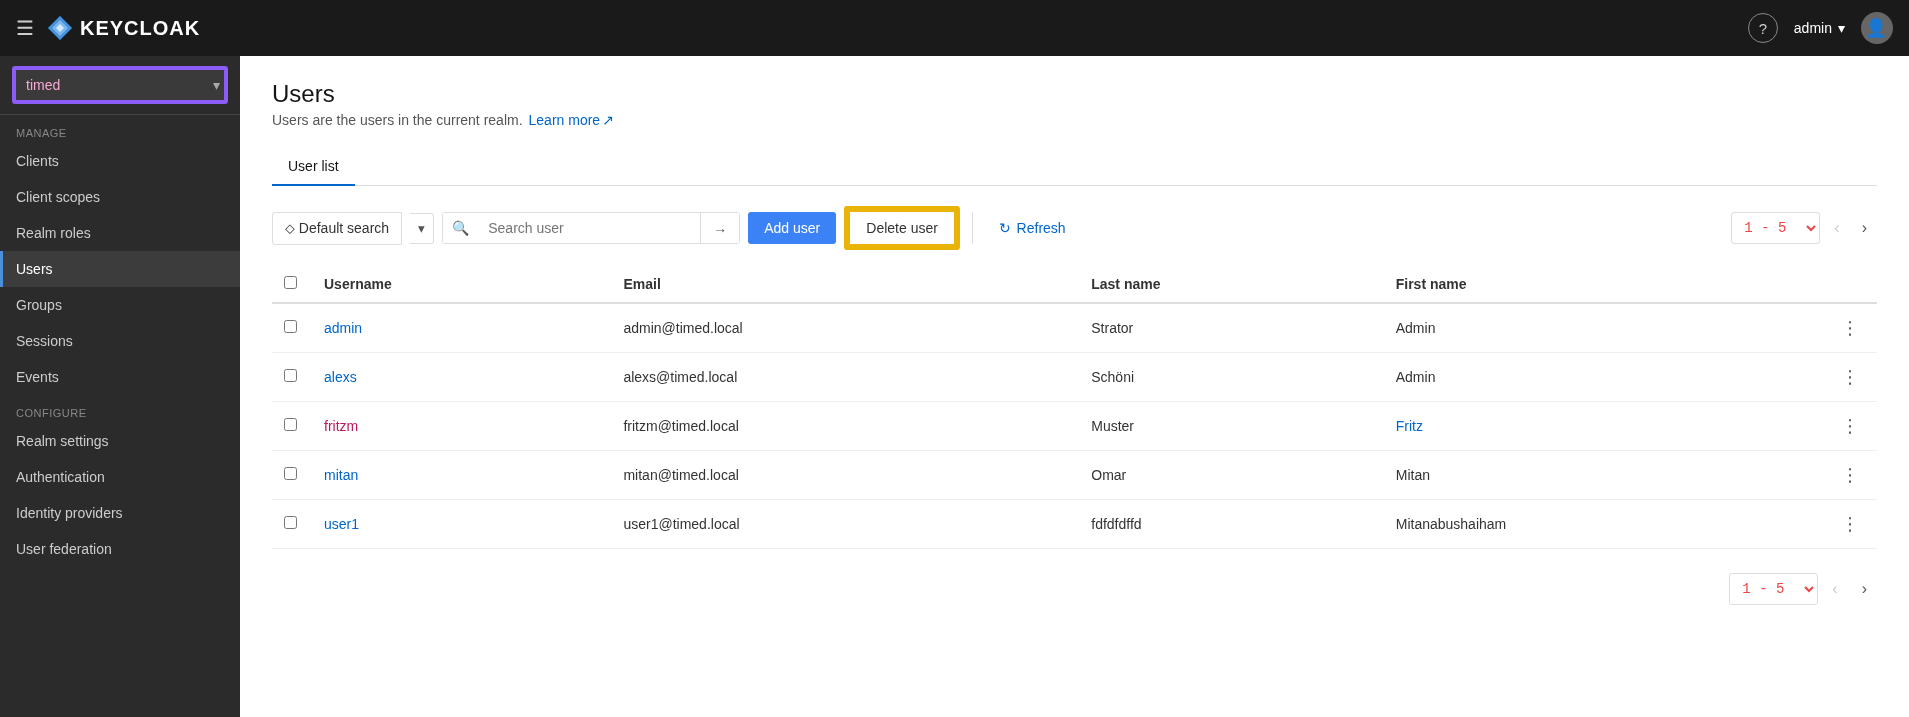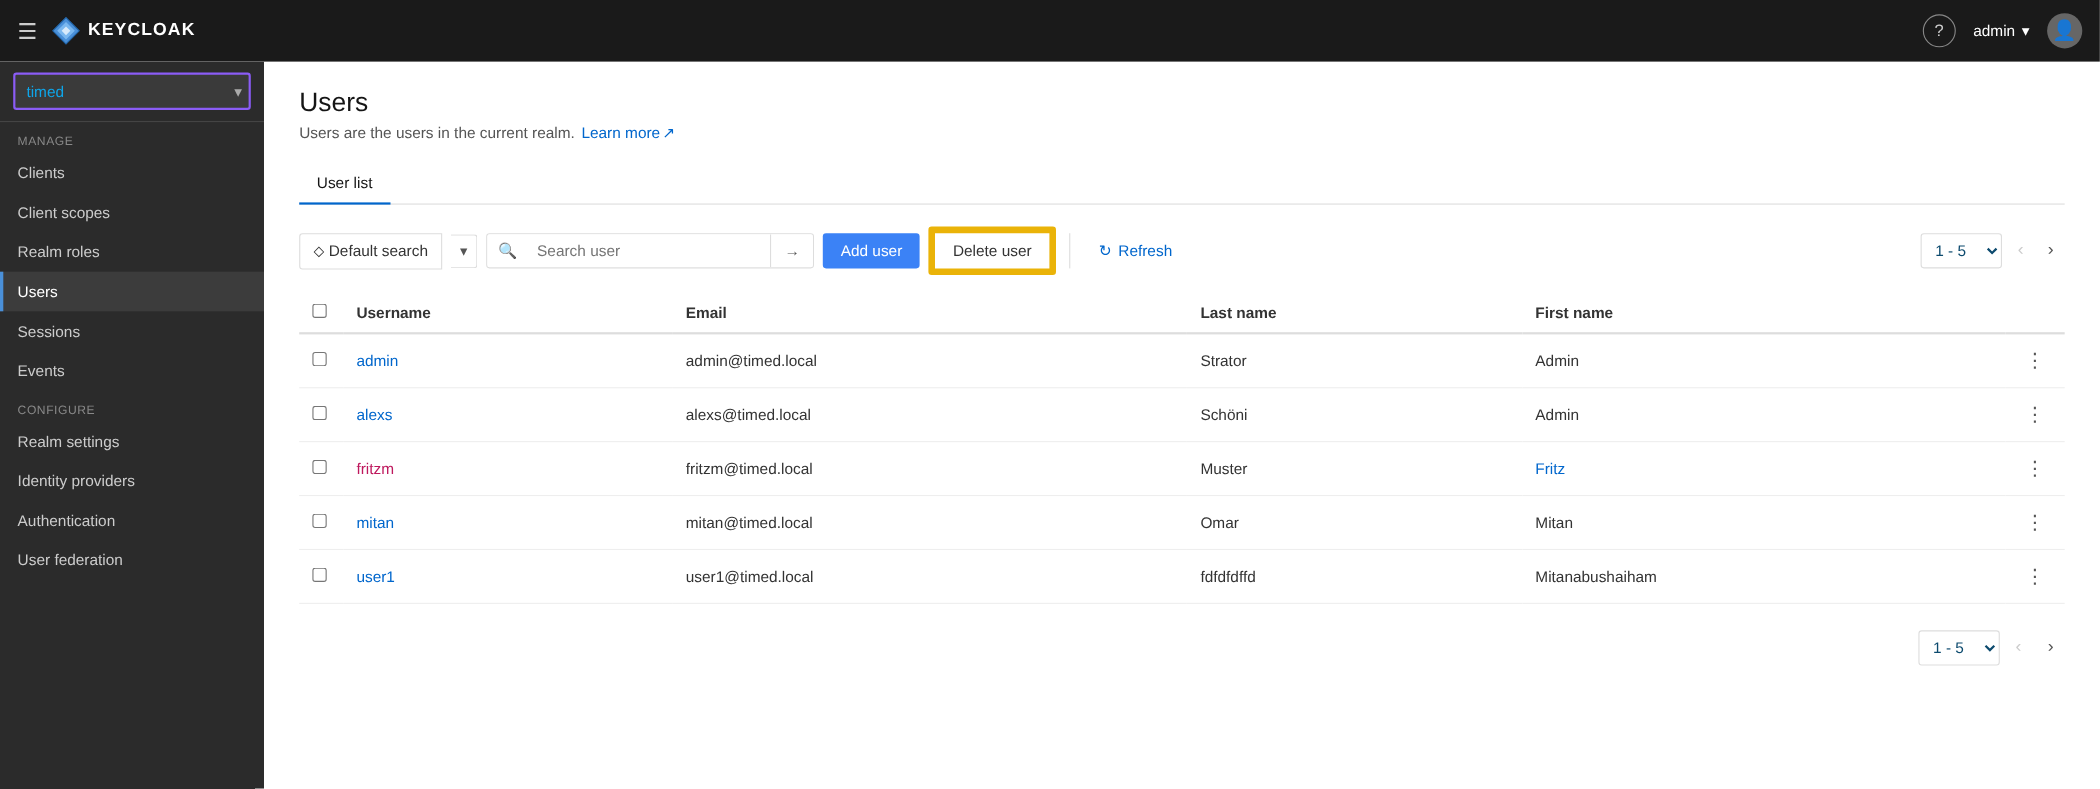--- a/index.html
+++ b/index.html
@@ -19,21 +19,21 @@
     .topnav-hamburger {
       font-size: 20px;
       cursor: pointer;
       margin-right: 12px;
       color: #ccc;
     }
     .topnav-logo {
       display: flex;
       align-items: center;
       gap: 6px;
-      font-size: 16px;
+      font-size: 20px;
       font-weight: bold;
       letter-spacing: 1px;
       color: #fff;
       text-transform: uppercase;
     }
     .logo-diamond {
       width: 28px;
       height: 28px;
     }
     .topnav-spacer { flex: 1; }
@@ -91,22 +91,22 @@
     .sidebar-realm-select {
       padding: 10px 12px;
       border-bottom: 1px solid #444;
     }
     .realm-select-wrapper {
       position: relative;
     }
     .realm-select-wrapper select {
       width: 100%;
       background: #3a3a3a;
-      color: #0ea5e9;
-      border: 2px solid #8b5cf6;
+      color: #f9a8d4;
+      border: 4px solid #8b5cf6;
       padding: 7px 10px;
       border-radius: 3px;
       font-size: 14px;
       cursor: pointer;
       appearance: none;
       -webkit-appearance: none;
     }
     .realm-select-arrow {
       position: absolute;
       right: 8px;
@@ -286,22 +286,23 @@
       align-items: center;
       gap: 4px;
       margin-left: auto;
     }
     .per-page-select {
       border: 1px solid #ddd;
       border-radius: 3px;
       padding: 6px 8px;
       font-size: 14px;
       cursor: pointer;
-      color: #0c4a6e;
-      background: #fff;
+      color: #ef4444;
+      background: #fff;
+      font-family: Liberation Mono, monospace;
     }
     .pagination-nav {
       display: flex;
       align-items: center;
       gap: 2px;
     }
     .page-nav-btn {
       padding: 6px 10px;
       background: none;
       border: none;
@@ -391,27 +392,28 @@
         </select>
         <span class="realm-select-arrow">▾</span>
       </div>
     </div>
 
     <div class="sidebar-section-label">Manage</div>
     <div class="sidebar-item">Clients</div>
     <div class="sidebar-item">Client scopes</div>
     <div class="sidebar-item">Realm roles</div>
     <div class="sidebar-item active">Users</div>
+    <div class="sidebar-item">Groups</div>
     <div class="sidebar-item">Sessions</div>
     <div class="sidebar-item">Events</div>
 
     <div class="sidebar-section-label">Configure</div>
     <div class="sidebar-item">Realm settings</div>
+    <div class="sidebar-item">Authentication</div>
     <div class="sidebar-item">Identity providers</div>
-    <div class="sidebar-item">Authentication</div>
     <div class="sidebar-item">User federation</div>
   </aside>
 
   <main class="content">
     <h1 class="page-title">Users</h1>
     <div class="page-subtitle">
       <span>Users are the users in the current realm.</span>
       <a class="learn-more" href="#">
         <span>Learn more</span>
         <span>↗</span>

